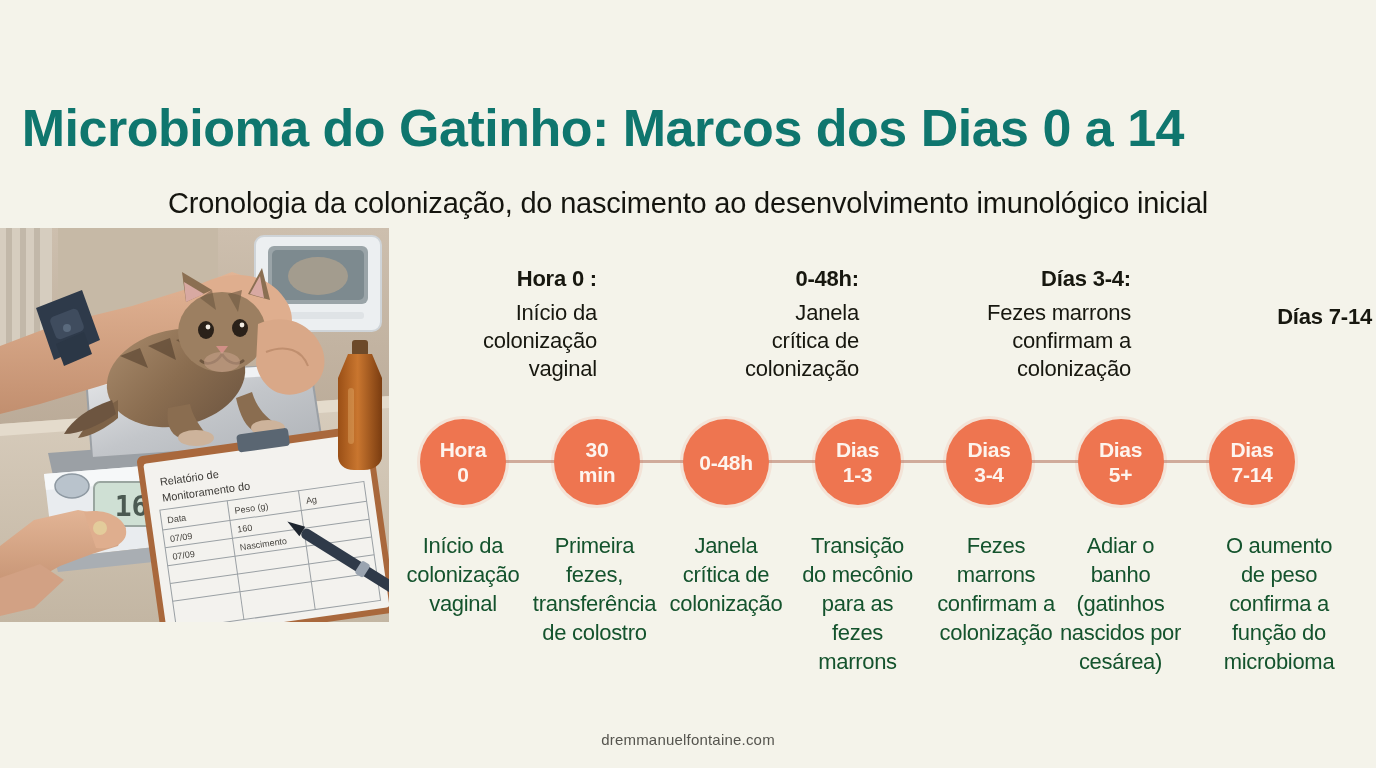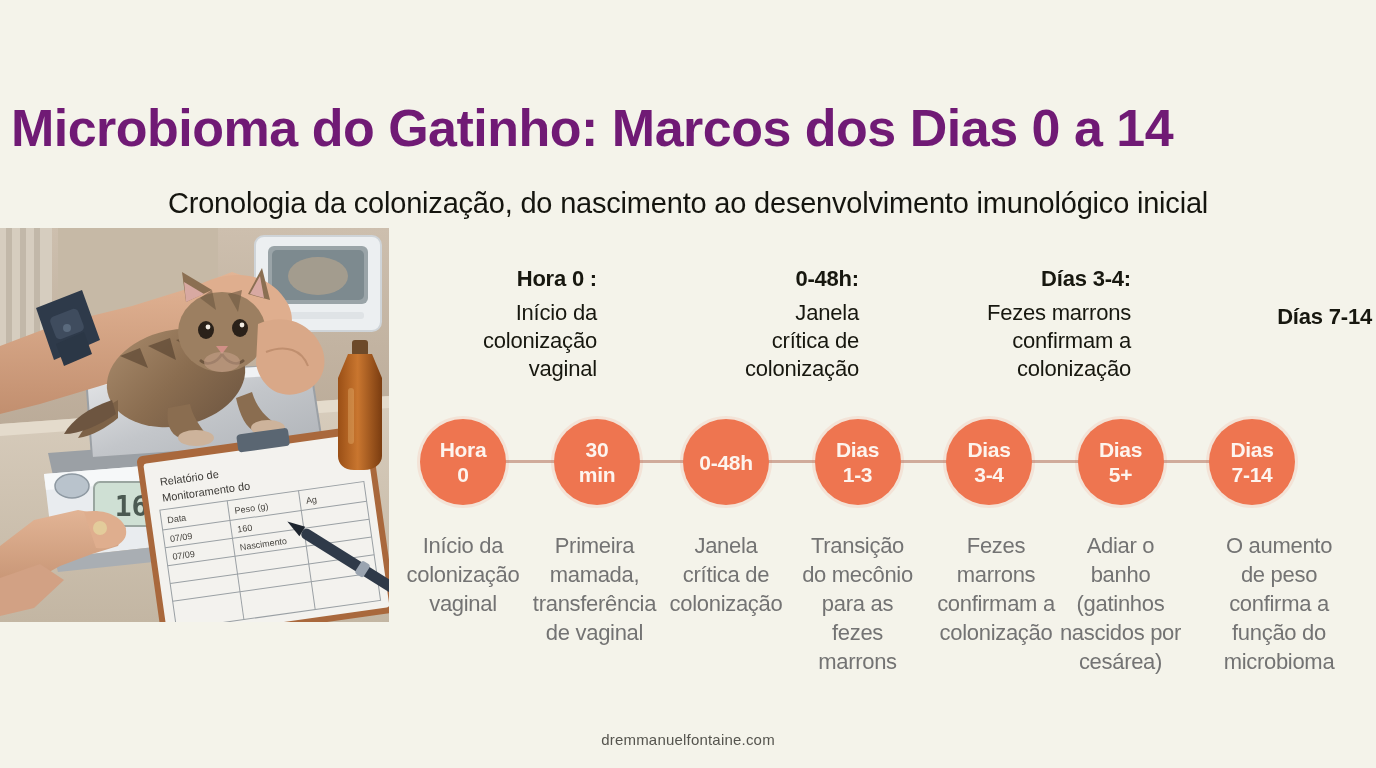--- a/index.html
+++ b/index.html
@@ -8,23 +8,23 @@
     width:1376px;height:768px;overflow:hidden;
     background:#f4f3ea;
     font-family:"Liberation Sans","DejaVu Sans",sans-serif;
     position:relative;
   }
   .stage{position:absolute;inset:0;width:1376px;height:768px;}
 
   
   .title{
     position:absolute;left:0;top:63px;width:1184px;
-    text-align:center;
+    text-align:right;
     font-size:52px;font-weight:bold;letter-spacing:-0.5px;
-    color:#701a75;white-space:nowrap;
+    color:#0f766e;white-space:nowrap;
   }
   .subtitle{
     position:absolute;left:0;top:143px;width:1376px;
     text-align:center;
     font-size:29px;font-weight:normal;letter-spacing:-0.2px;
     color:#15150f;white-space:nowrap;margin-top:44px;
   }
 
   
   .photo{
@@ -60,21 +60,21 @@
     display:block;font-weight:bold;font-size:22px;line-height:27px;
     margin-bottom:7px;letter-spacing:-.2px;
   }
   .toplabel .td{
     display:block;font-weight:normal;font-size:22px;line-height:28px;
     letter-spacing:-.2px;
   }
 
   .botlabel{
     position:absolute;top:276px;text-align:center;
-    color:#737373;font-size:22px;line-height:29px;letter-spacing:-.3px;
+    color:#14532d;font-size:22px;line-height:29px;letter-spacing:-.3px;
   }
 
   
   .footer{
     position:absolute;left:0;top:731px;width:1376px;text-align:center;
     font-size:15px;color:#55544e;letter-spacing:.2px;
   }
 </style>
 </head>
 <body>
@@ -284,21 +284,21 @@
         <div class="toplabel" style="left: 516px; width: 218px; top: 10px;">
           <span class="tt">Días 3-4:</span>
           <span class="td">Fezes marrons<br>confirmam a<br>colonização</span>
         </div>
         <div class="toplabel" style="left: 760px; width: 215px; top: 48px;">
           <span class="tt">Días 7-14</span>
         </div>
       </div>
     <div id="botlabels">
         <div class="botlabel" style="left: 7px; width: 118px;">Início da colonização vaginal</div>
-        <div class="botlabel" style="left: 134.5px; width: 126px;">Primeira mamada, transferência de vaginal</div>
+        <div class="botlabel" style="left: 134.5px; width: 126px;">Primeira fezes, transferência de colostro</div>
         <div class="botlabel" style="left: 270px; width: 118px;">Janela crítica de colonização</div>
         <div class="botlabel" style="left: 400.5px; width: 120px;">Transição do mecônio para as fezes marrons</div>
         <div class="botlabel" style="left: 529px; width: 126px; margin-left: 7px;">Fezes marrons confirmam a colonização</div>
         <div class="botlabel" style="left: 662.5px; width: 122px;">Adiar o banho (gatinhos nascidos por cesárea)</div>
         <div class="botlabel" style="left: 820px; width: 124px;">O aumento de peso confirma a função do microbioma</div>
       </div>
   </div>
 
   <div class="footer">dremmanuelfontaine.com</div>
 </div>

